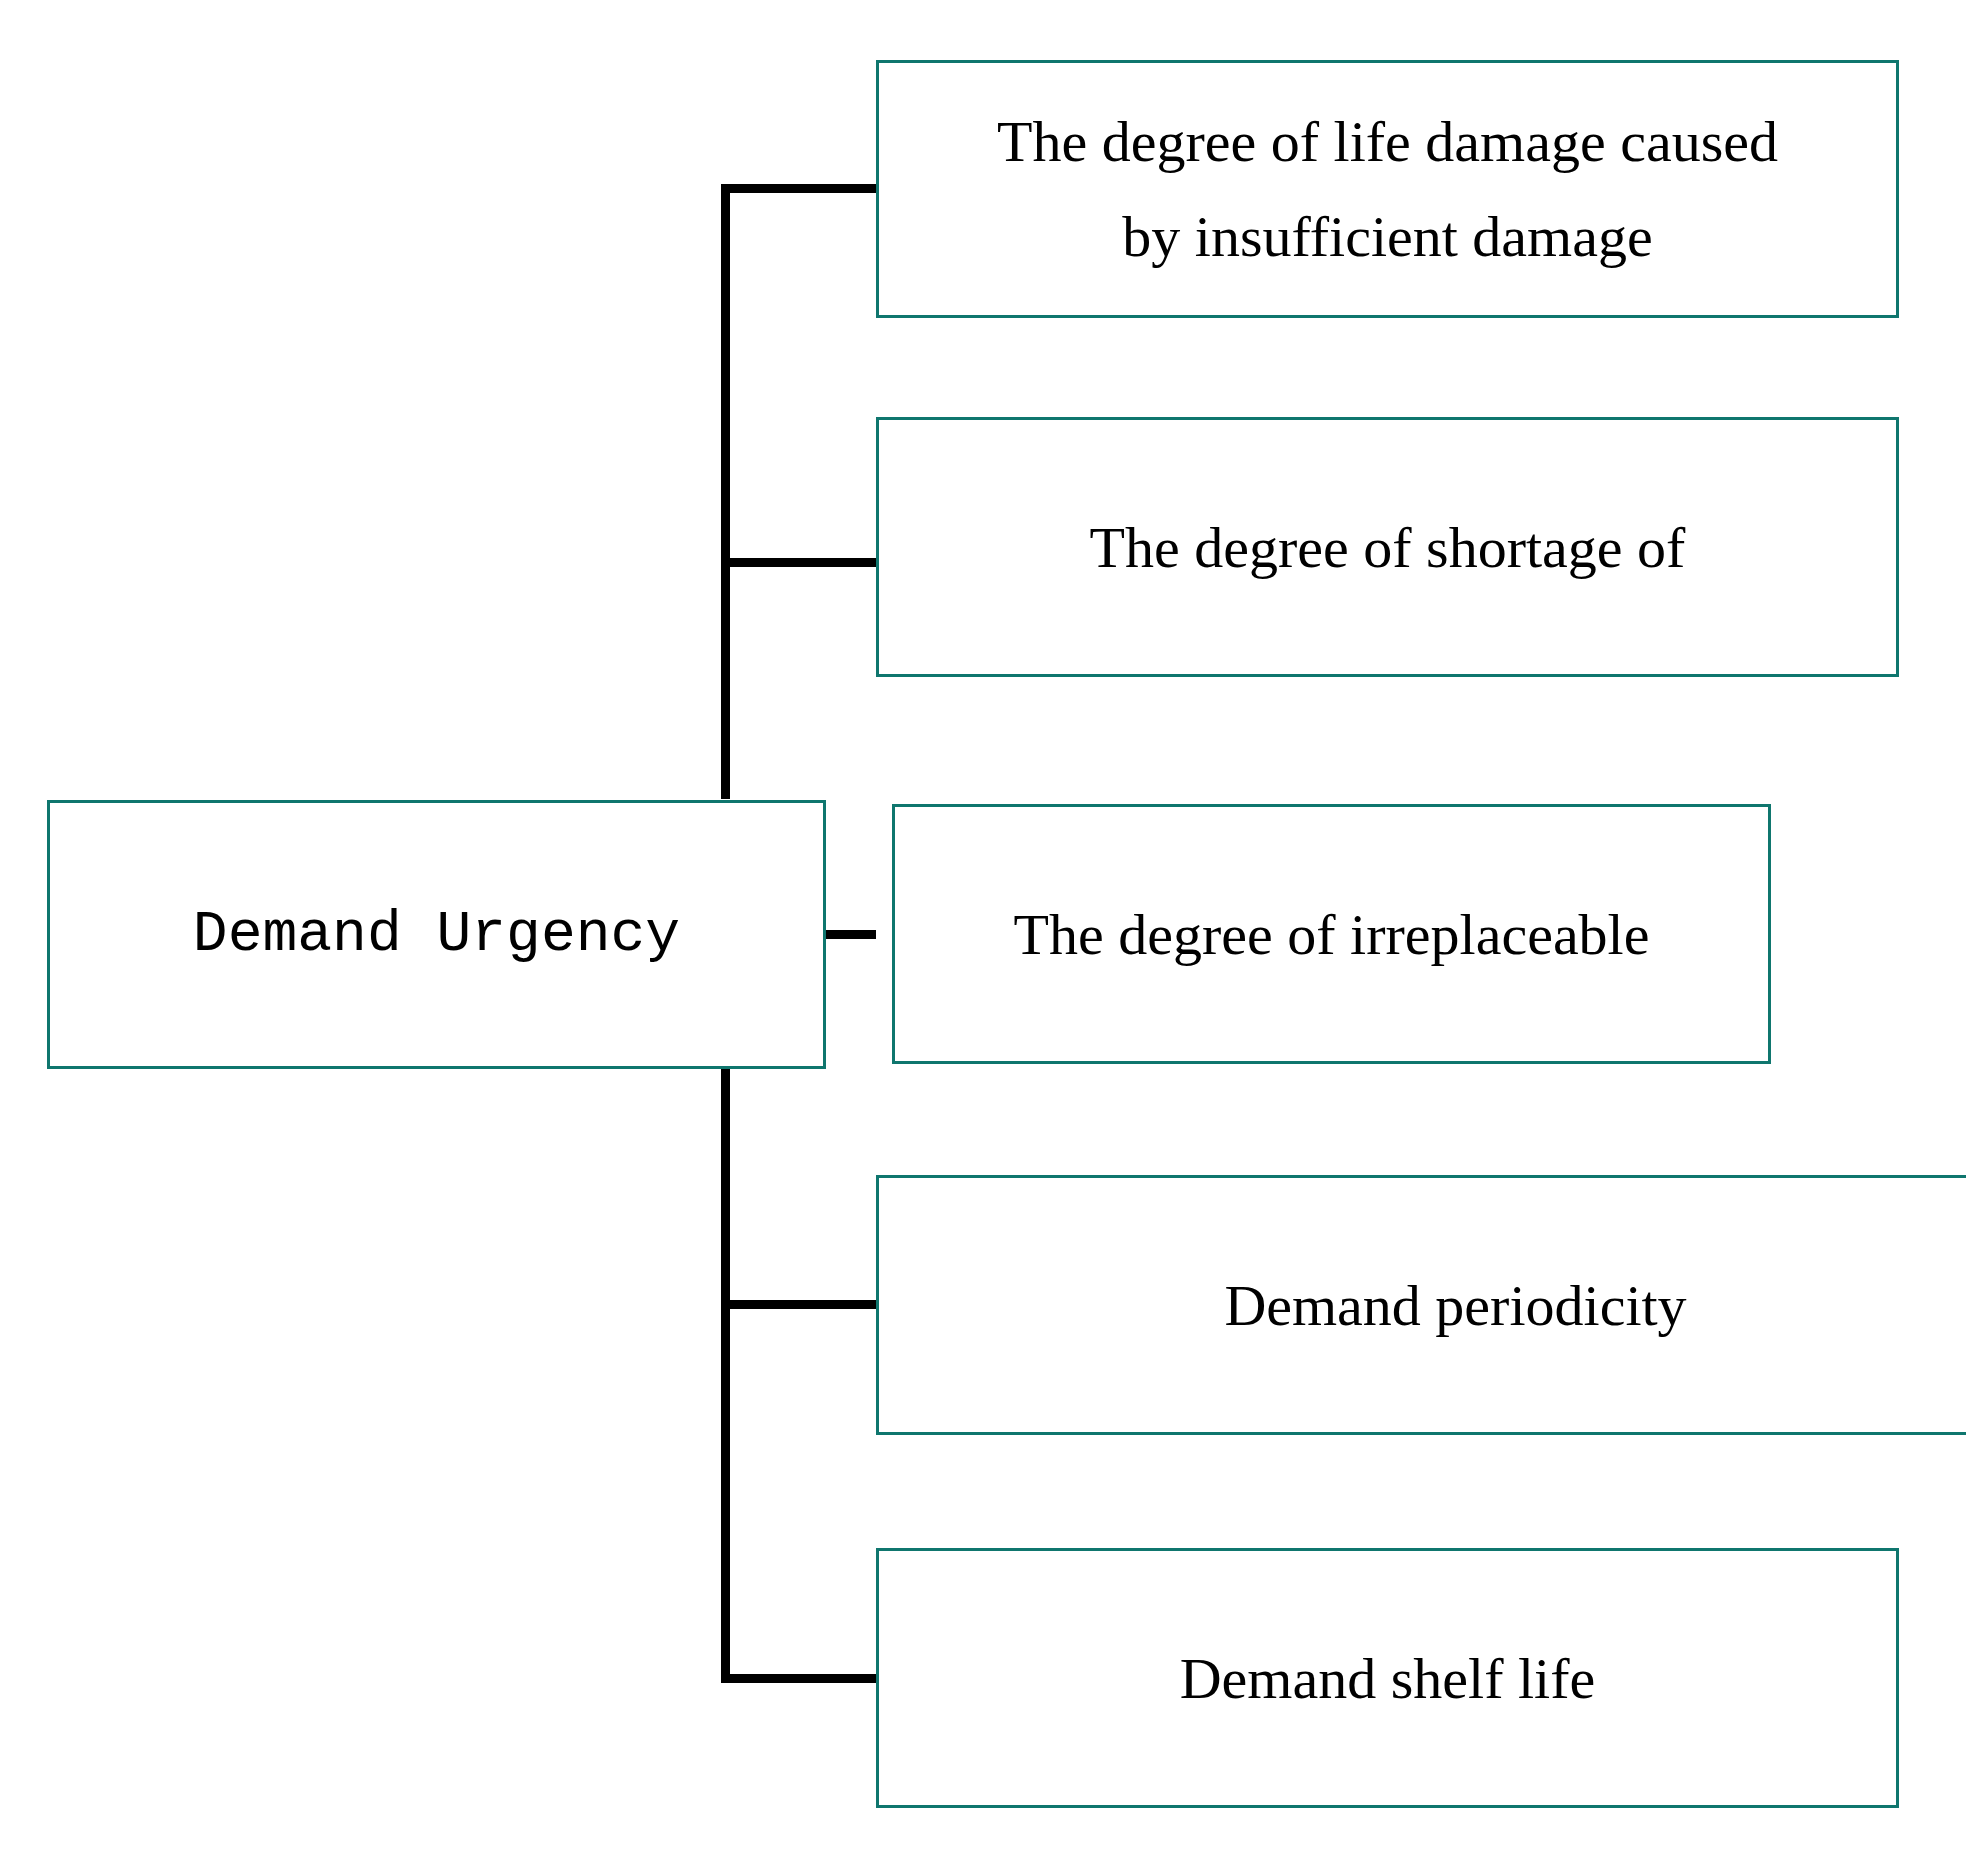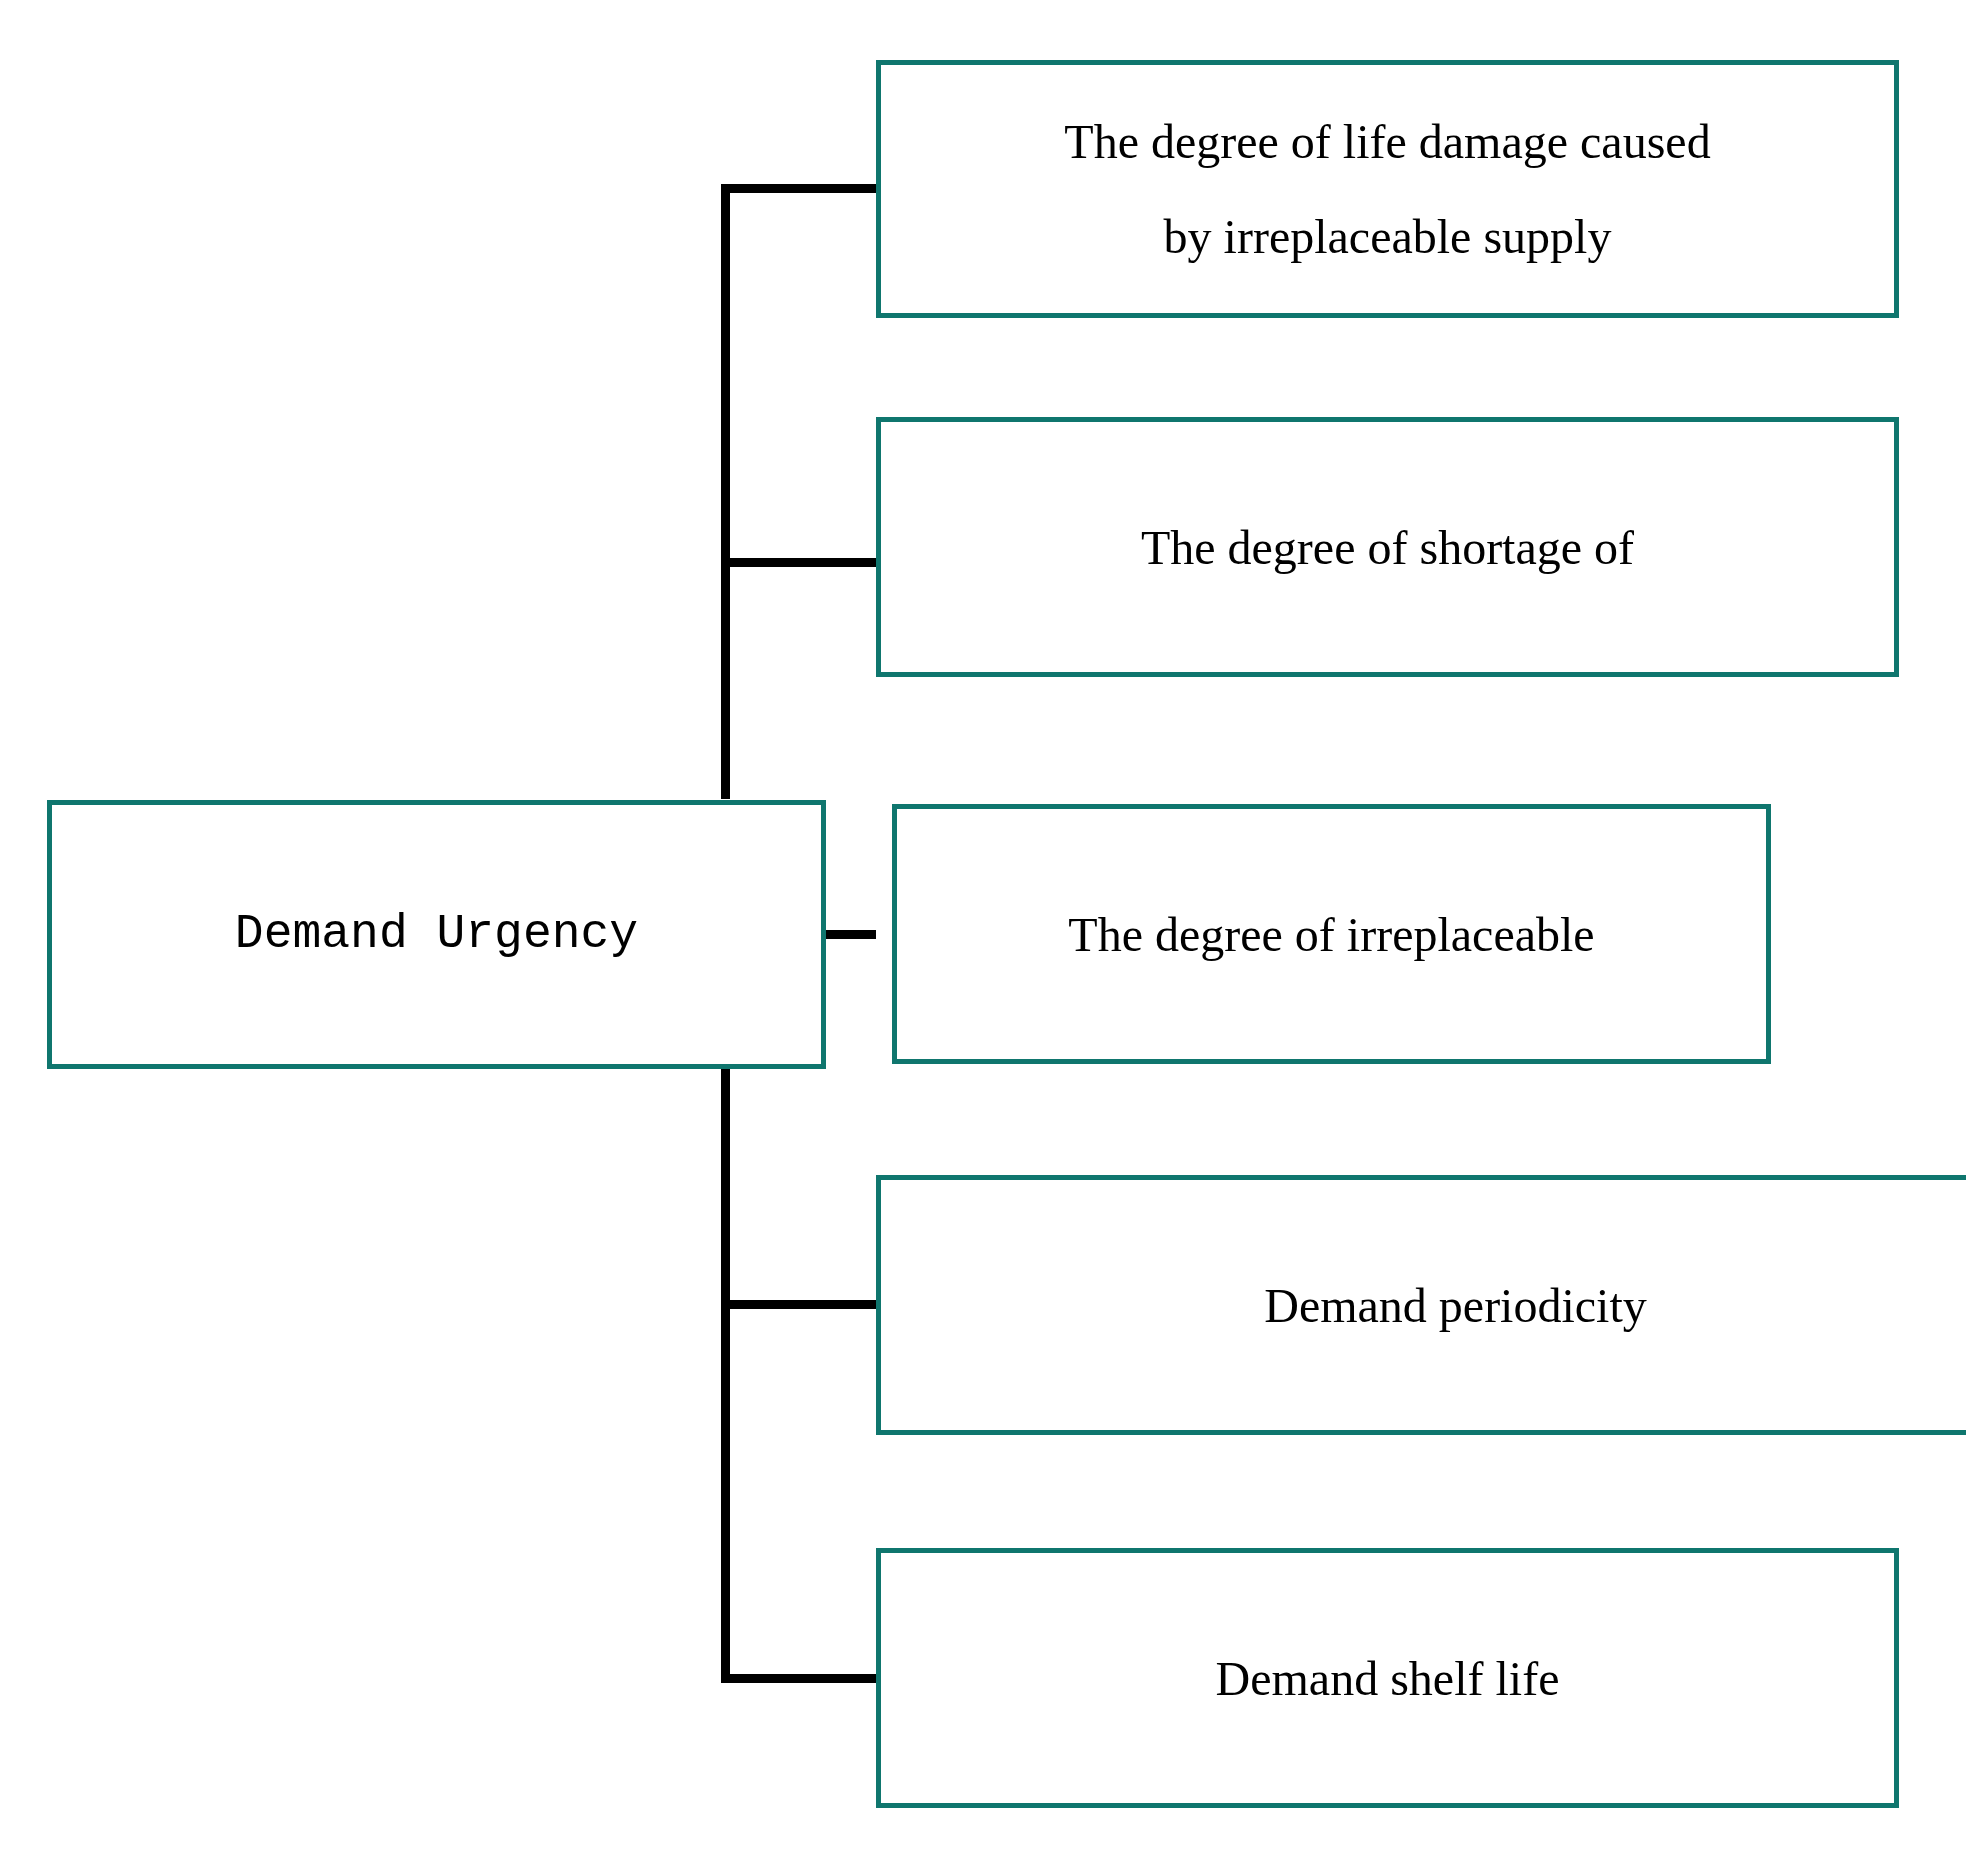--- a/index.html
+++ b/index.html
@@ -11,28 +11,28 @@
     position: relative;
     width: 1967px;
     height: 1867px;
     background: #ffffff;
     font-family: "Liberation Serif", serif;
     color: #000000;
   }
   .node {
     position: absolute;
     box-sizing: border-box;
-    border: 5px solid #0f766e;
+    border: 3px solid #0f766e;
     background: #ffffff;
     display: flex;
     flex-direction: column;
     align-items: center;
     justify-content: center;
     text-align: center;
-    font-size: 48px;
+    font-size: 58px;
   }
   .node .ln {
     display: block;
     line-height: 95px;
     white-space: nowrap;
   }
   .line {
     position: absolute;
     background: #000000;
   }
@@ -70,21 +70,21 @@
   <div class="line branch-c2"></div>
   <div class="line branch-c3"></div>
   <div class="line branch-c4"></div>
 
   <div class="node node-root">
     <span class="ln">Demand Urgency</span>
   </div>
 
   <div class="node node-c0">
     <span class="ln">The degree of life damage caused</span>
-    <span class="ln">by irreplaceable supply</span>
+    <span class="ln">by insufficient damage</span>
   </div>
 
   <div class="node node-c1">
     <span class="ln">The degree of shortage of</span>
   </div>
 
   <div class="node node-c2">
     <span class="ln">The degree of irreplaceable</span>
   </div>
 

